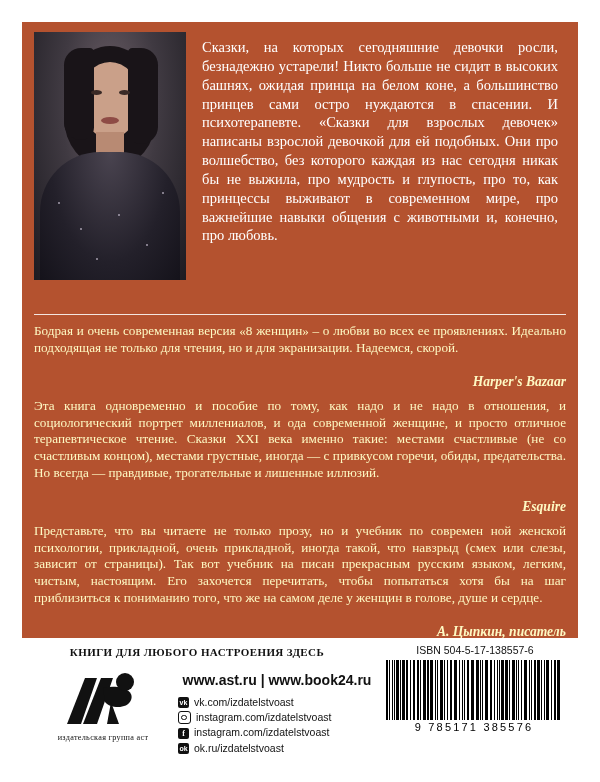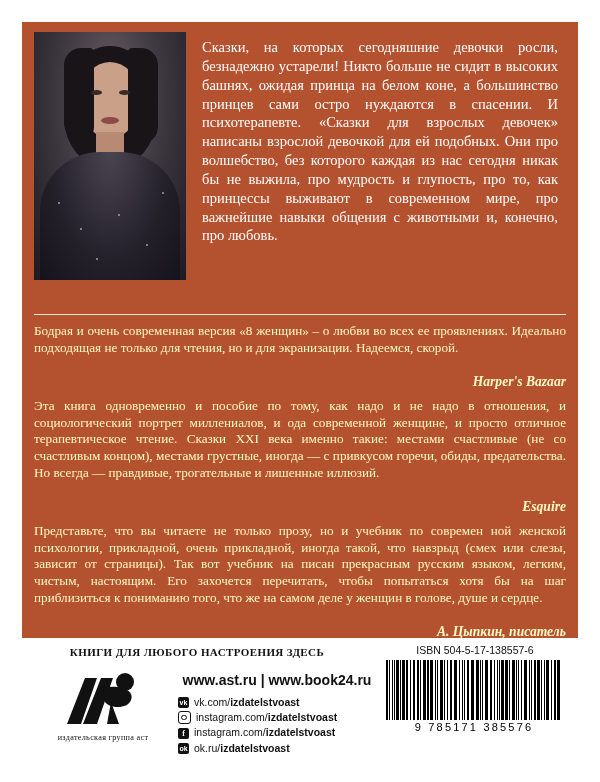--- a/index.html
+++ b/index.html
@@ -288,21 +288,21 @@
   }
   .gi.ok {
     background: #111;
     border-radius: 2px;
     color: #fff;
     font-size: 7px;
     line-height: 11px;
     text-align: center;
     font-weight: bold;
   }
-  .social .txt b { font-weight: bold; }
+  .social .txt b { font-weight: normal; }
 
   
   .isbn-block {
     position: absolute;
     right: 14px;
     top: 6px;
     width: 178px;
   }
   .isbn-text {
     font-size: 10.5px;

